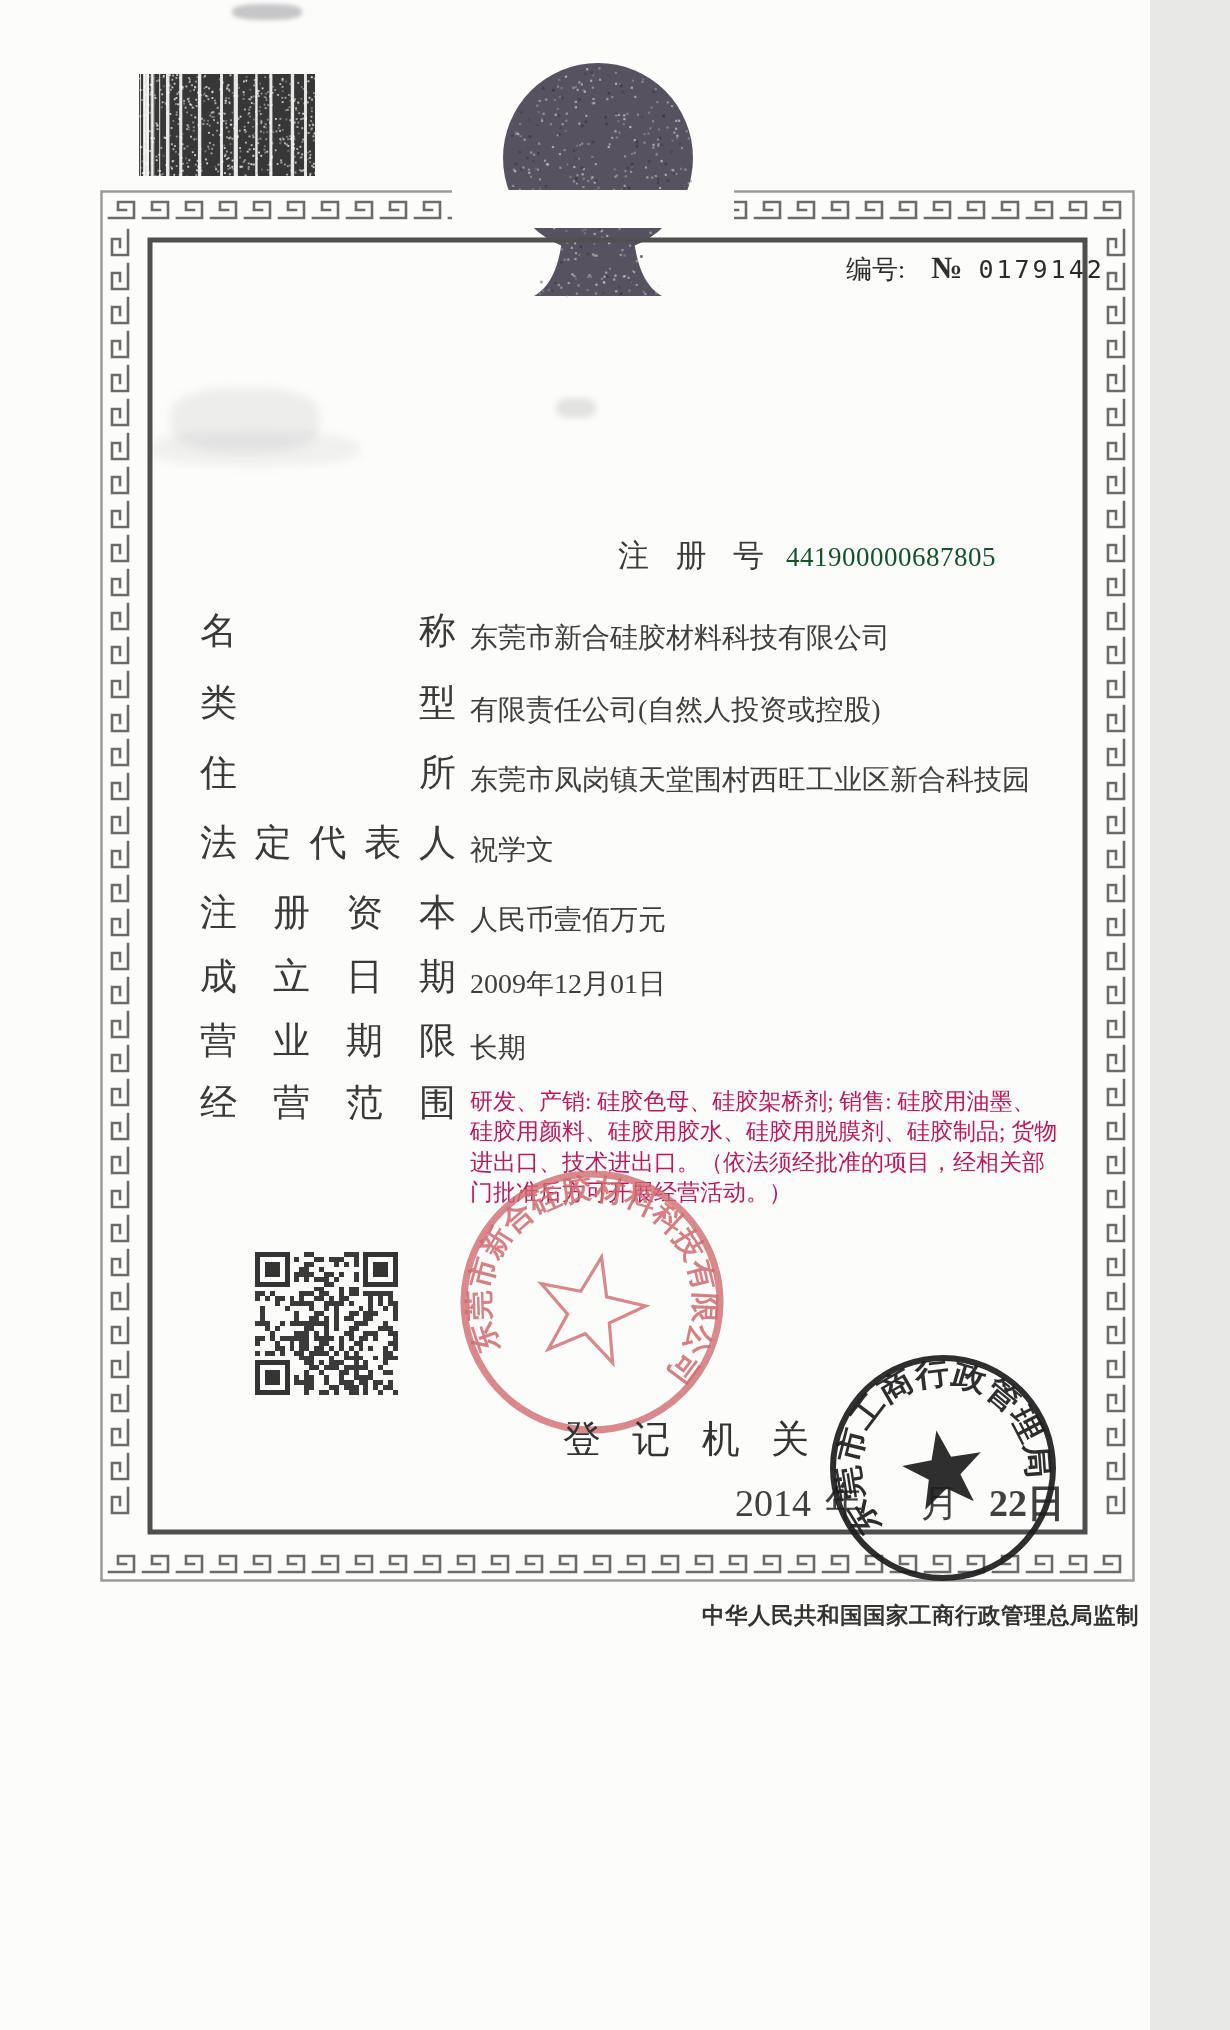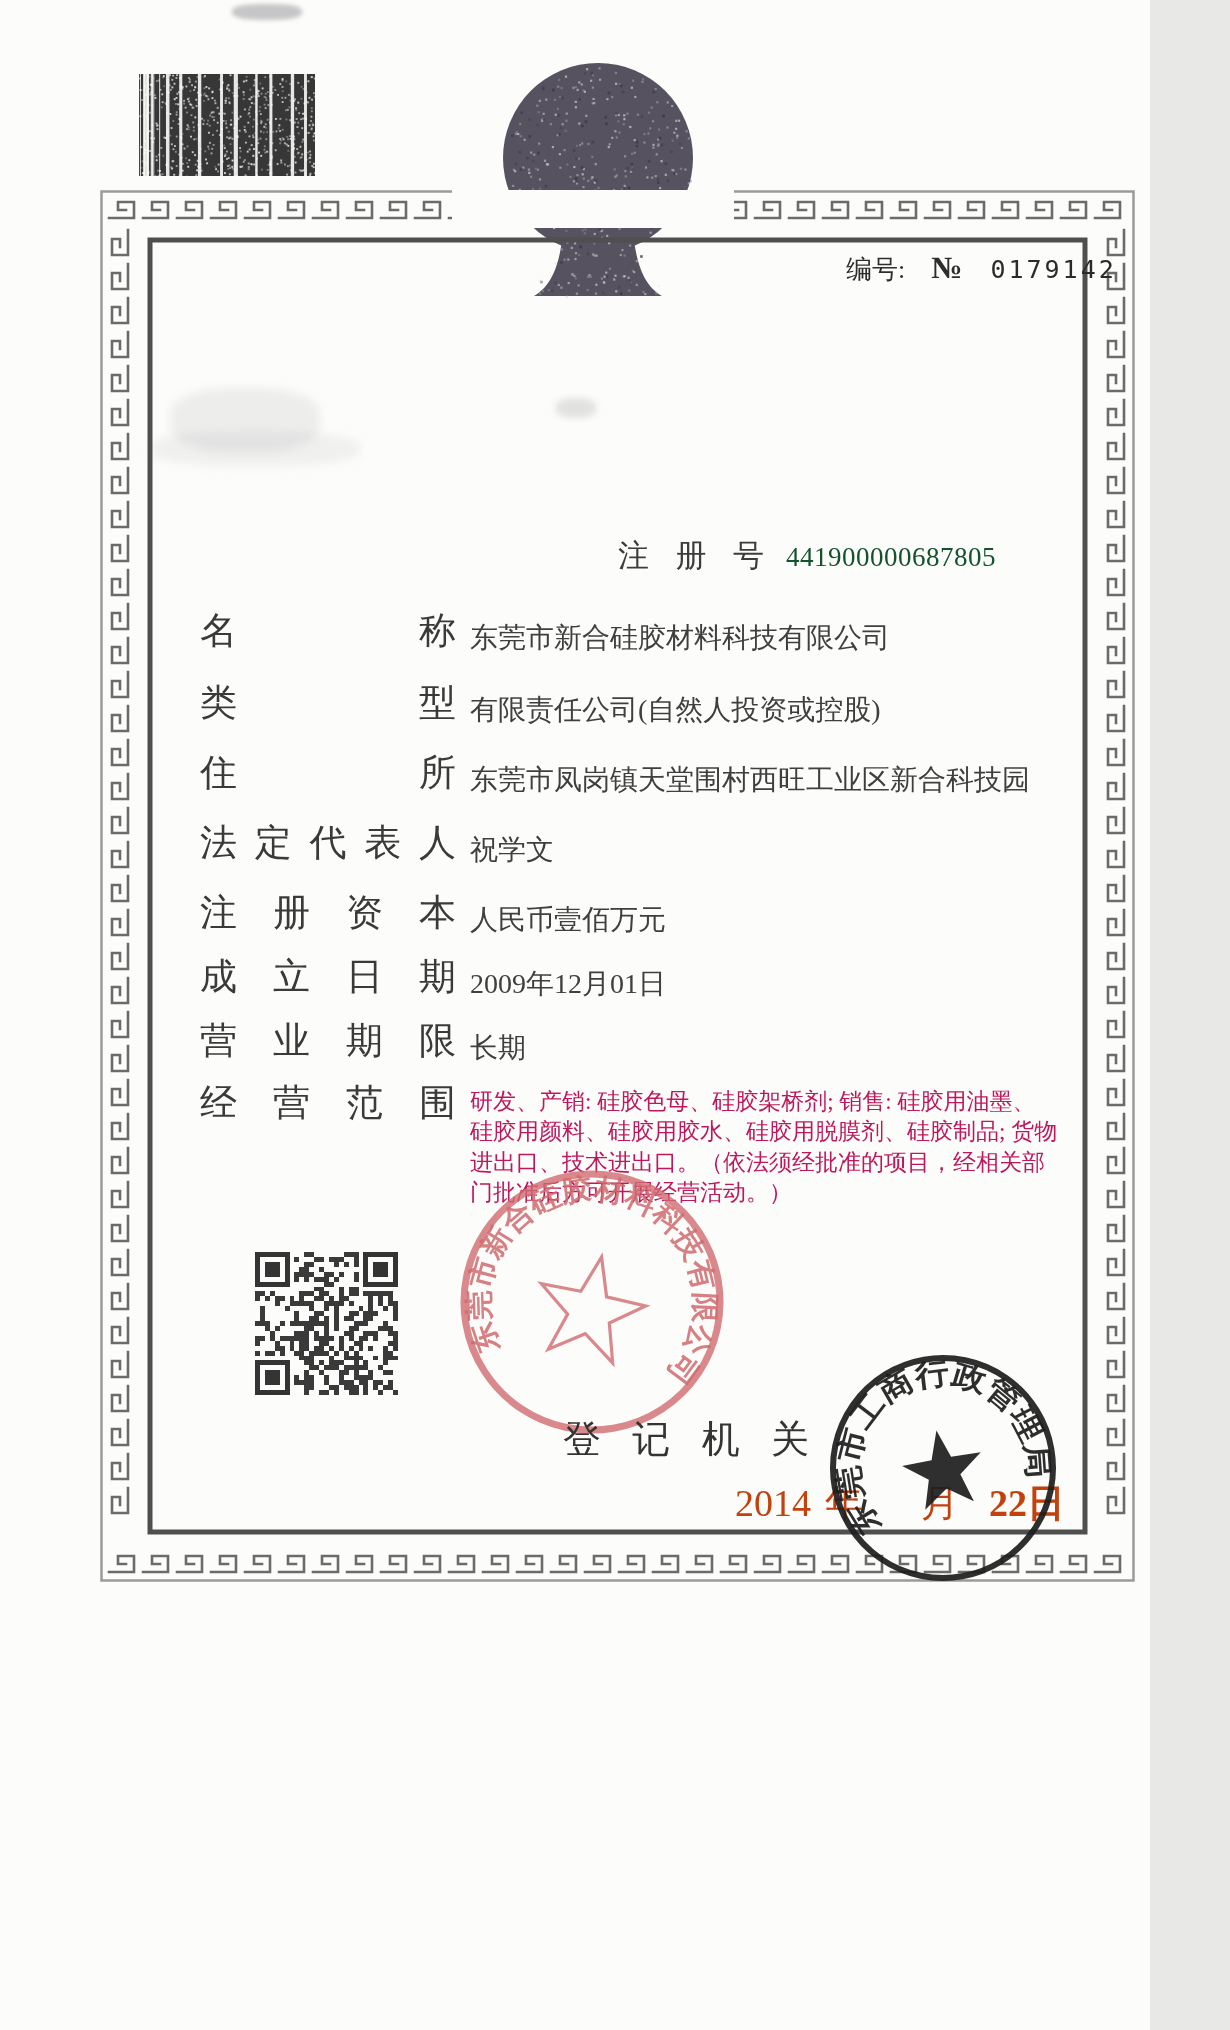--- a/index.html
+++ b/index.html
@@ -10,40 +10,40 @@
 
   
   .smudge{position:absolute;border-radius:40%;pointer-events:none;}
   .sm1{left:232px;top:4px;width:70px;height:16px;background:rgba(110,110,118,.38);filter:blur(2px);}
   .sm2{left:170px;top:388px;width:150px;height:64px;background:rgba(105,105,115,.10);filter:blur(5px);}
   .sm3{left:150px;top:432px;width:210px;height:34px;background:rgba(105,105,115,.08);filter:blur(5px);}
   .sm4{left:556px;top:398px;width:40px;height:20px;background:rgba(110,110,118,.18);filter:blur(3px);}
 
   .serial{left:846px;top:250px;display:flex;align-items:baseline;font-size:26px;color:#2e2e2e;}
   .serial .sym{margin-left:26px;font-size:31px;font-weight:bold;}
-  .serial .digits{margin-left:28px;font-family:"DejaVu Sans Mono",monospace;font-size:25px;letter-spacing:3px;color:#2b2b2b;}
+  .serial .digits{margin-left:16px;font-family:"DejaVu Sans Mono",monospace;font-size:25px;letter-spacing:3px;color:#2b2b2b;}
 
   .title{left:288px;top:318px;margin:0;font-family:"DejaVu Sans","Liberation Sans",sans-serif;
          font-size:126px;font-weight:900;letter-spacing:36px;color:#262626;line-height:1.2;
          text-shadow:0 0 1px #555;white-space:nowrap;}
 
   .regline{left:618px;top:540px;display:flex;align-items:baseline;}
   .regline .jlabel{width:146px;font-size:31px;color:#3c3c3c;}
   .regline .regno{margin-left:22px;font-size:27px;letter-spacing:.5px;color:#14532d;}
 
   .row{position:absolute;left:200px;display:flex;align-items:flex-start;}
   .jlabel{display:flex;justify-content:space-between;line-height:1.05;}
   .row .jlabel{width:256px;font-size:37px;color:#3a3a3a;font-weight:500;}
   .row .val{margin-left:14px;padding-top:7px;font-size:28px;color:#3f3f3f;white-space:nowrap;}
   .row .val.scope{width:588px;white-space:normal;font-size:23px;line-height:1.32;padding-top:3px;color:#be185d;}
 
   .registrar{left:563px;top:1420px;}
   .registrar .jlabel{width:246px;font-size:38px;color:#343434;}
 
-  .dateline{left:735px;top:1478px;font-size:38px;color:#c2410c;display:flex;align-items:baseline;white-space:nowrap;}
+  .dateline{left:735px;top:1478px;font-size:38px;color:#404040;display:flex;align-items:baseline;white-space:nowrap;}
   .dateline .yu{margin-left:14px;}
   .dateline .mu{margin-left:58px;}
   .dateline .dd{margin-left:30px;font-weight:600;}
 
   .footer-left{left:90px;top:1602px;font-size:21.5px;color:#3c3c3c;letter-spacing:.5px;}
   .footer-right{left:702px;top:1600px;font-size:22.5px;color:#333;font-weight:600;letter-spacing:.5px;}
 </style>
 </head>
 <body>
 
@@ -1560,14 +1560,15 @@
     <defs>
       <path id="blkArc" d="M61.2,178.2 A84,84 0 1,1 198.8,178.2" fill="none"></path>
     </defs>
     <circle cx="130" cy="130" r="110" fill="none" stroke="#1d1d1d" stroke-width="6" opacity="0.92"></circle>
     <polygon points="0,-42 9.9,-13.6 39.9,-13 16,5.2 24.7,34 0,16.8 -24.7,34 -16,5.2 -39.9,-13 -9.9,-13.6" transform="translate(130,134)" fill="#1d1d1d" opacity="0.92"></polygon>
     <text font-size="30" fill="#1d1d1d" opacity="0.92" font-weight="600">
       <textPath href="#blkArc" startOffset="2" textLength="338" lengthAdjust="spacingAndGlyphs">东莞市工商行政管理局</textPath>
     </text>
   </svg>
 
+  <div class="abs footer-right">中华人民共和国国家工商行政管理总局监制</div>
 
 </div>
 
 </body></html>

